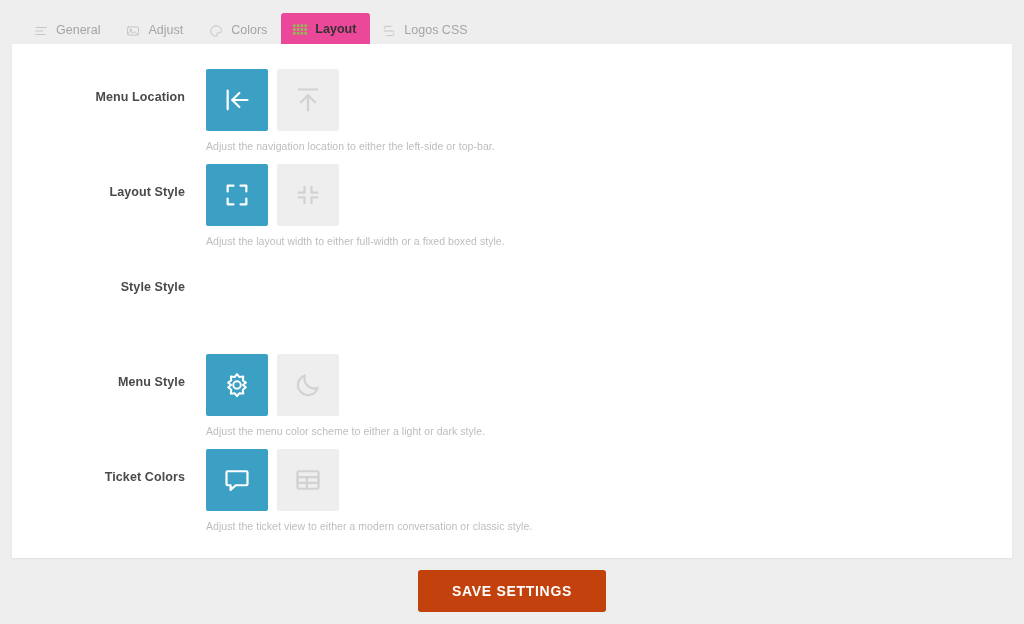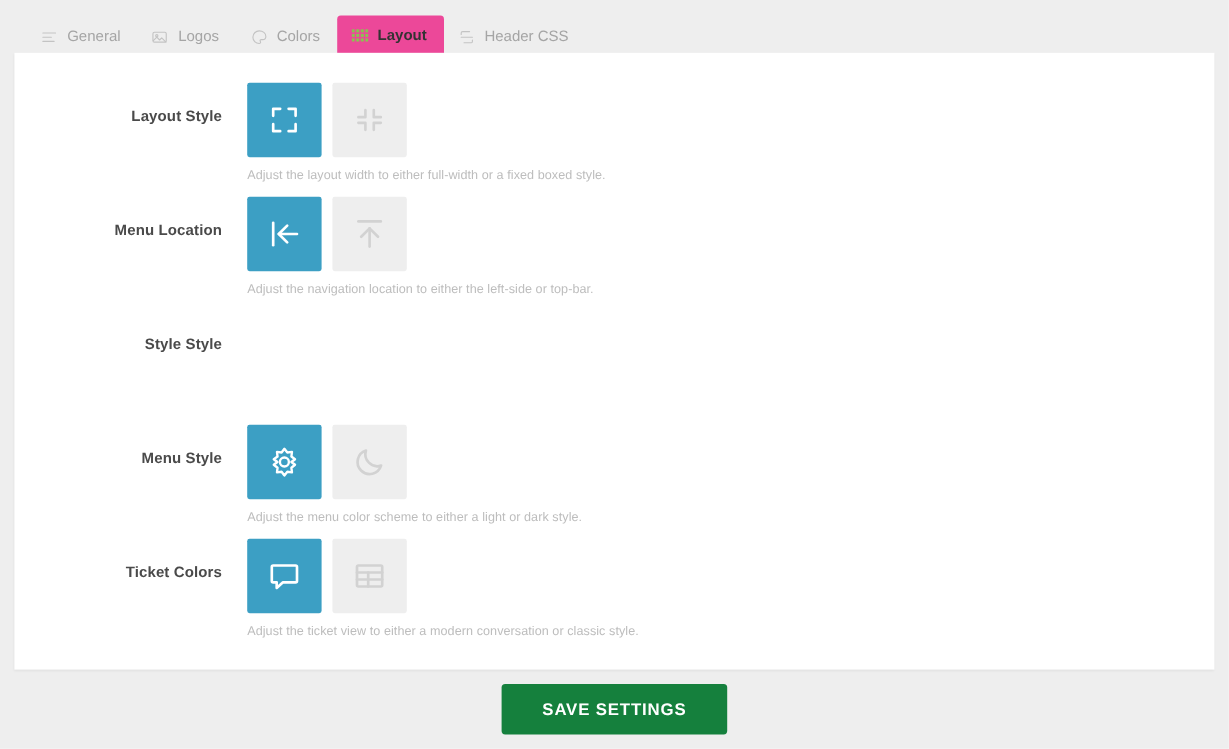--- a/index.html
+++ b/index.html
@@ -123,21 +123,21 @@
     position: absolute;
     left: 0;
     top: 558px;
     width: 1024px;
     height: 66px;
     display: flex;
     align-items: center;
     justify-content: center;
   }
   .save-btn {
-    background: #15803d;
+    background: #c2410c;
     color: #ffffff;
     border: none;
     border-radius: 3px;
     font-family: "Liberation Sans", "DejaVu Sans", sans-serif;
     font-size: 14px;
     font-weight: bold;
     letter-spacing: 0.7px;
     padding: 14px 34px;
     cursor: pointer;
     line-height: 1;
@@ -159,21 +159,21 @@
       <span class="tab-label">General</span>
     </div>
     <div class="tab">
       <span class="tab-icon" style="color: rgb(195, 195, 195);">
         <svg width="14" height="14" viewBox="0 0 24 24" fill="none" stroke="currentColor" stroke-width="1.6" stroke-linecap="round" stroke-linejoin="round">
           <rect x="2.5" y="5" width="19" height="14" rx="2"></rect>
           <circle cx="8" cy="10" r="1.6"></circle>
           <path d="M3 17l5-5 4 4 3-3 6 6"></path>
         </svg>
       </span>
-      <span class="tab-label">Logos</span>
+      <span class="tab-label">Adjust</span>
     </div>
     <div class="tab">
       <span class="tab-icon" style="color: rgb(195, 195, 195);">
         <svg width="14" height="14" viewBox="0 0 24 24" fill="none" stroke="currentColor" stroke-width="1.6" stroke-linecap="round" stroke-linejoin="round">
           <path d="M12 3a9 9 0 100 18c1.3 0 2-0.9 2-1.8 0-1-0.8-1.6-0.8-2.4 0-.8.7-1.4 1.6-1.4H17a4.5 4.5 0 004.5-4.5C21.5 6.2 17.2 3 12 3z"></path>
         </svg>
       </span>
       <span class="tab-label">Colors</span>
     </div>
     <div class="tab active">
@@ -196,26 +196,52 @@
       <span class="tab-label">Layout</span>
     </div>
     <div class="tab">
       <span class="tab-icon" style="color: rgb(195, 195, 195);">
         <svg width="14" height="14" viewBox="0 0 24 24" fill="none" stroke="currentColor" stroke-width="1.6" stroke-linecap="round" stroke-linejoin="round">
           <path d="M16 4H6a2 2 0 00-2 2v2"></path>
           <path d="M8 20h10a2 2 0 002-2v-2"></path>
           <line x1="4" y1="12" x2="20" y2="12"></line>
         </svg>
       </span>
-      <span class="tab-label">Header CSS</span>
+      <span class="tab-label">Logos CSS</span>
     </div>
   </div>
 
 <div class="card">
   <div class="rows">
+      <div class="row">
+        <div class="row-label">Menu Location</div>
+        <div class="row-body">
+          <div class="choices">
+            <div class="choice selected">
+              <span>
+                <svg width="28" height="28" viewBox="0 0 24 24" fill="none" stroke="currentColor" stroke-width="1.9" stroke-linecap="round" stroke-linejoin="round">
+                  <line x1="4" y1="4" x2="4" y2="20"></line>
+                  <line x1="21" y1="12" x2="8" y2="12"></line>
+                  <polyline points="14,6 8,12 14,18"></polyline>
+                </svg>
+              </span>
+            </div>
+            <div class="choice">
+              <span>
+                <svg width="28" height="28" viewBox="0 0 24 24" fill="none" stroke="currentColor" stroke-width="1.9" stroke-linecap="round" stroke-linejoin="round">
+                  <line x1="4" y1="3" x2="20" y2="3"></line>
+                  <line x1="12" y1="21" x2="12" y2="8"></line>
+                  <polyline points="6,14 12,8 18,14"></polyline>
+                </svg>
+              </span>
+            </div>
+          </div>
+          <div class="row-desc">Adjust the navigation location to either the left-side or top-bar.</div>
+        </div>
+      </div>
       <div class="row">
         <div class="row-label">Layout Style</div>
         <div class="row-body">
           <div class="choices">
             <div class="choice selected">
               <span>
                 <svg width="28" height="28" viewBox="0 0 24 24" fill="none" stroke="currentColor" stroke-width="1.9" stroke-linecap="round" stroke-linejoin="round">
                   <polyline points="4,9 4,4 9,4"></polyline>
                   <polyline points="15,4 20,4 20,9"></polyline>
                   <polyline points="20,15 20,20 15,20"></polyline>
@@ -231,46 +257,20 @@
                   <polyline points="15,19 15,14 20,14"></polyline>
                   <polyline points="9,19 9,14 4,14"></polyline>
                 </svg>
               </span>
             </div>
           </div>
           <div class="row-desc">Adjust the layout width to either full-width or a fixed boxed style.</div>
         </div>
       </div>
       <div class="row">
-        <div class="row-label">Menu Location</div>
-        <div class="row-body">
-          <div class="choices">
-            <div class="choice selected">
-              <span>
-                <svg width="28" height="28" viewBox="0 0 24 24" fill="none" stroke="currentColor" stroke-width="1.9" stroke-linecap="round" stroke-linejoin="round">
-                  <line x1="4" y1="4" x2="4" y2="20"></line>
-                  <line x1="21" y1="12" x2="8" y2="12"></line>
-                  <polyline points="14,6 8,12 14,18"></polyline>
-                </svg>
-              </span>
-            </div>
-            <div class="choice">
-              <span>
-                <svg width="28" height="28" viewBox="0 0 24 24" fill="none" stroke="currentColor" stroke-width="1.9" stroke-linecap="round" stroke-linejoin="round">
-                  <line x1="4" y1="3" x2="20" y2="3"></line>
-                  <line x1="12" y1="21" x2="12" y2="8"></line>
-                  <polyline points="6,14 12,8 18,14"></polyline>
-                </svg>
-              </span>
-            </div>
-          </div>
-          <div class="row-desc">Adjust the navigation location to either the left-side or top-bar.</div>
-        </div>
-      </div>
-      <div class="row">
         <div class="row-label">Style Style</div>
       </div>
       <div class="row">
         <div class="row-label">Menu Style</div>
         <div class="row-body">
           <div class="choices">
             <div class="choice selected">
               <span>
                 <svg width="28" height="28" viewBox="0 0 24 24" fill="none" stroke="currentColor" stroke-width="1.7" stroke-linecap="round" stroke-linejoin="round">
                   <path d="M12 2.6l2.1 2.6 3.3-.4-.4 3.3L19.6 10 17 12l2.6 2-2.6 2.1.4 3.3-3.3-.4L12 21.6 10 19l-3.3.4.4-3.3L4.4 14 7 12 4.4 10l2.7-1.9-.4-3.3 3.3.4z"></path>

